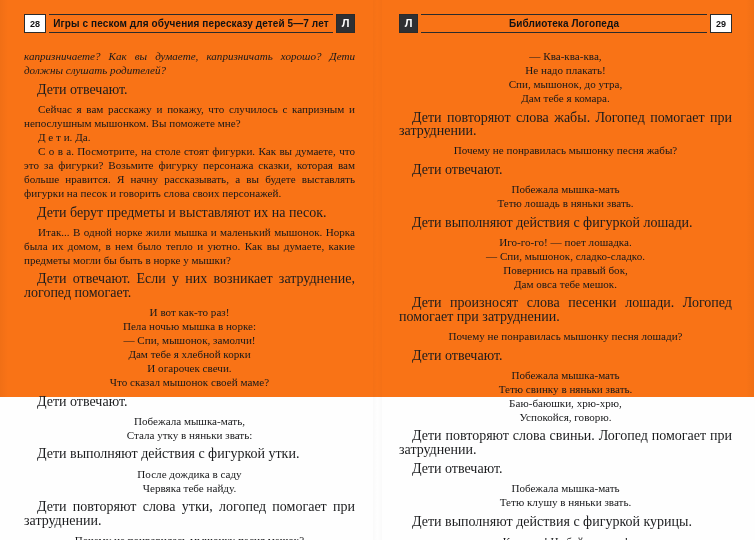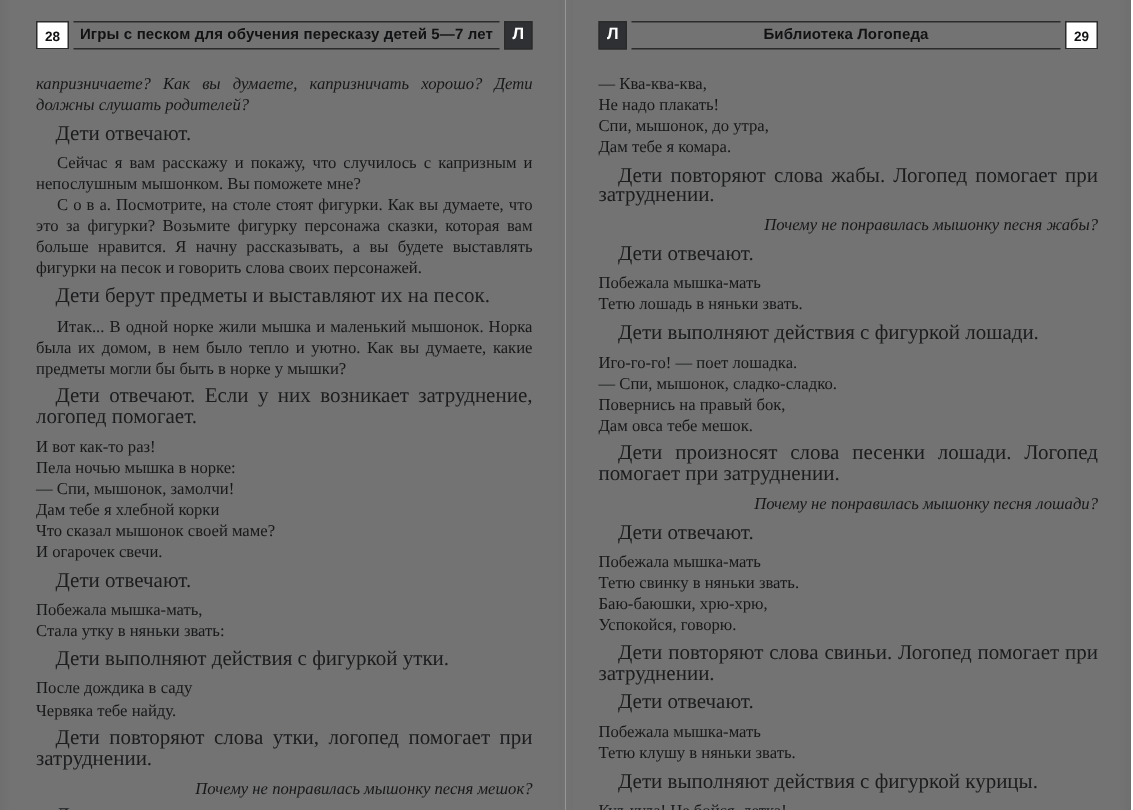--- a/index.html
+++ b/index.html
@@ -20,22 +20,22 @@
     position: relative;
     width: 755px;
     height: 540px;
     display: flex;
     background: #fefefe;
   }
 
   .page {
     position: relative;
     width: 377px;
-    height: 540px;
-    background: #737373;
+    height: 397px;
+    background: #f97316;
     box-sizing: border-box;
   }
   .page-left  { padding: 14px 22px 0 24px; }
   .page-right { padding: 14px 22px 0 22px; }
 
   
   .runhead {
     display: flex;
     align-items: center;
     height: 19px;
@@ -124,29 +124,28 @@
     margin: 5.5px 0 5.5px 0;
     text-align: justify;
     color: #1b1c1e;
   }
 
   
   .verse {
     text-align: left;
     margin: 0;
   }
-  .verse p { text-indent: 0; white-space: nowrap; }
+  .verse p { text-indent: 0; white-space: nowrap; text-align: center; }
 
   
   .p-question {
     text-indent: 0;
-    text-align: right;
+    text-align: center;
     margin: 0;
     white-space: nowrap;
-    font-style: italic;
   }
 
   
   .scan-edge {
     position: absolute;
     top: 0;
     bottom: 0;
     width: 8px;
     pointer-events: none;
   }
@@ -175,31 +174,32 @@
       <div class="runhead-rule">
         <span class="runhead-title">Игры с песком для обучения пересказу детей 5—7 лет</span>
       </div>
       <div class="logo logo-left">Л</div>
     </div>
 
     <div class="body">
         <p class="p-main no-indent">капризничаете? Как вы думаете, капризничать хорошо? Дети должны слушать родителей?</p>
         <p class="p-stage">Дети отвечают.</p>
         <p class="p-main">Сейчас я вам расскажу и покажу, что случилось с капризным и непослушным мышонком. Вы поможете мне?</p>
+        <p class="p-main">Д е т и. Да.</p>
         <p class="p-main">С о в а. Посмотрите, на столе стоят фигурки. Как вы думаете, что это за фигурки? Возьмите фигурку персонажа сказки, которая вам больше нравится. Я начну рассказывать, а вы будете выставлять фигурки на песок и говорить слова своих персонажей.</p>
         <p class="p-stage">Дети берут предметы и выставляют их на песок.</p>
         <p class="p-main">Итак... В одной норке жили мышка и маленький мышонок. Норка была их домом, в нем было тепло и уютно. Как вы думаете, какие предметы могли бы быть в норке у мышки?</p>
         <p class="p-stage">Дети отвечают. Если у них возникает затруднение, логопед помогает.</p>
         <div class="verse">
           <p>И вот как-то раз!</p>
           <p>Пела ночью мышка в норке:</p>
           <p>— Спи, мышонок, замолчи!</p>
           <p>Дам тебе я хлебной корки</p>
+          <p>И огарочек свечи.</p>
           <p>Что сказал мышонок своей маме?</p>
-          <p>И огарочек свечи.</p>
         </div>
         <p class="p-stage">Дети отвечают.</p>
         <div class="verse">
           <p>Побежала мышка-мать,</p>
           <p>Стала утку в няньки звать:</p>
         </div>
         <p class="p-stage">Дети выполняют действия с фигуркой  утки.</p>
         <div class="verse">
           <p>После дождика в саду</p>
           <p>Червяка тебе найду.</p>

